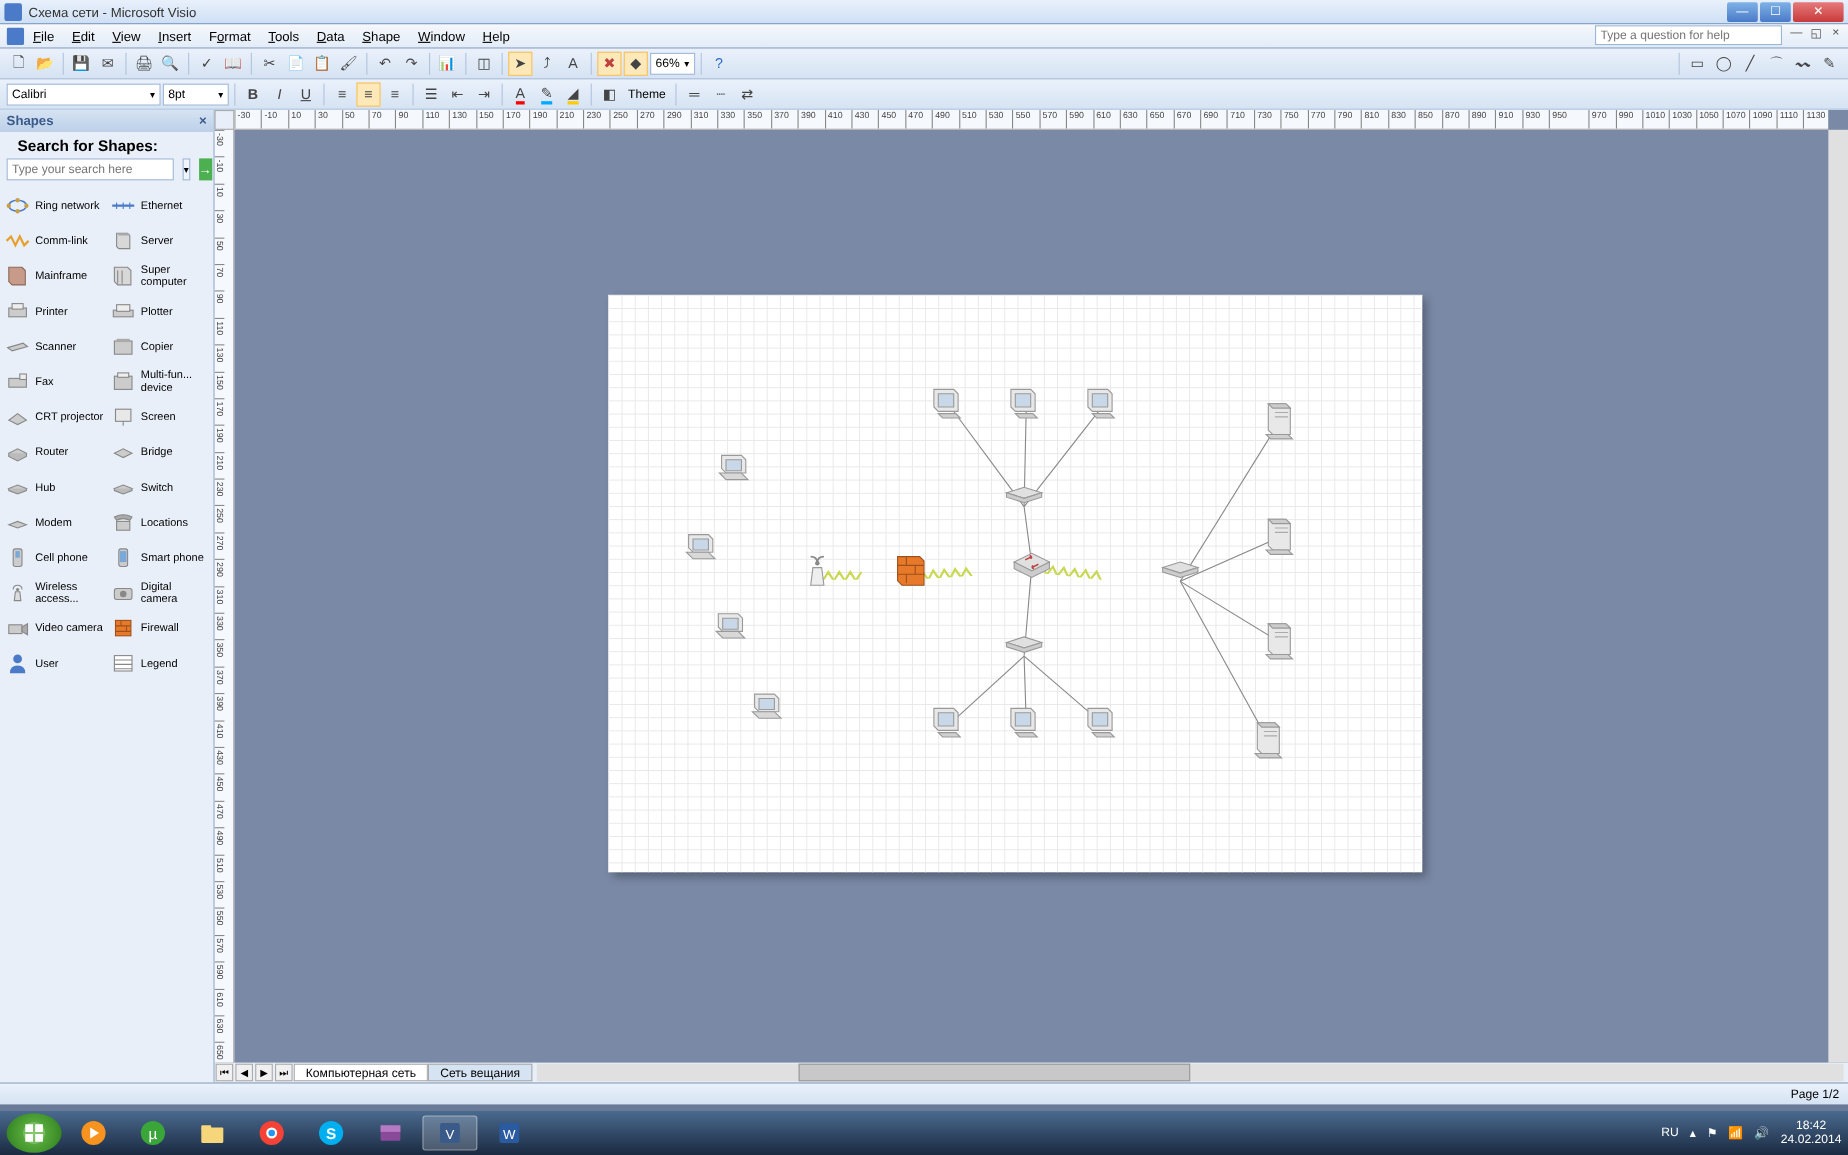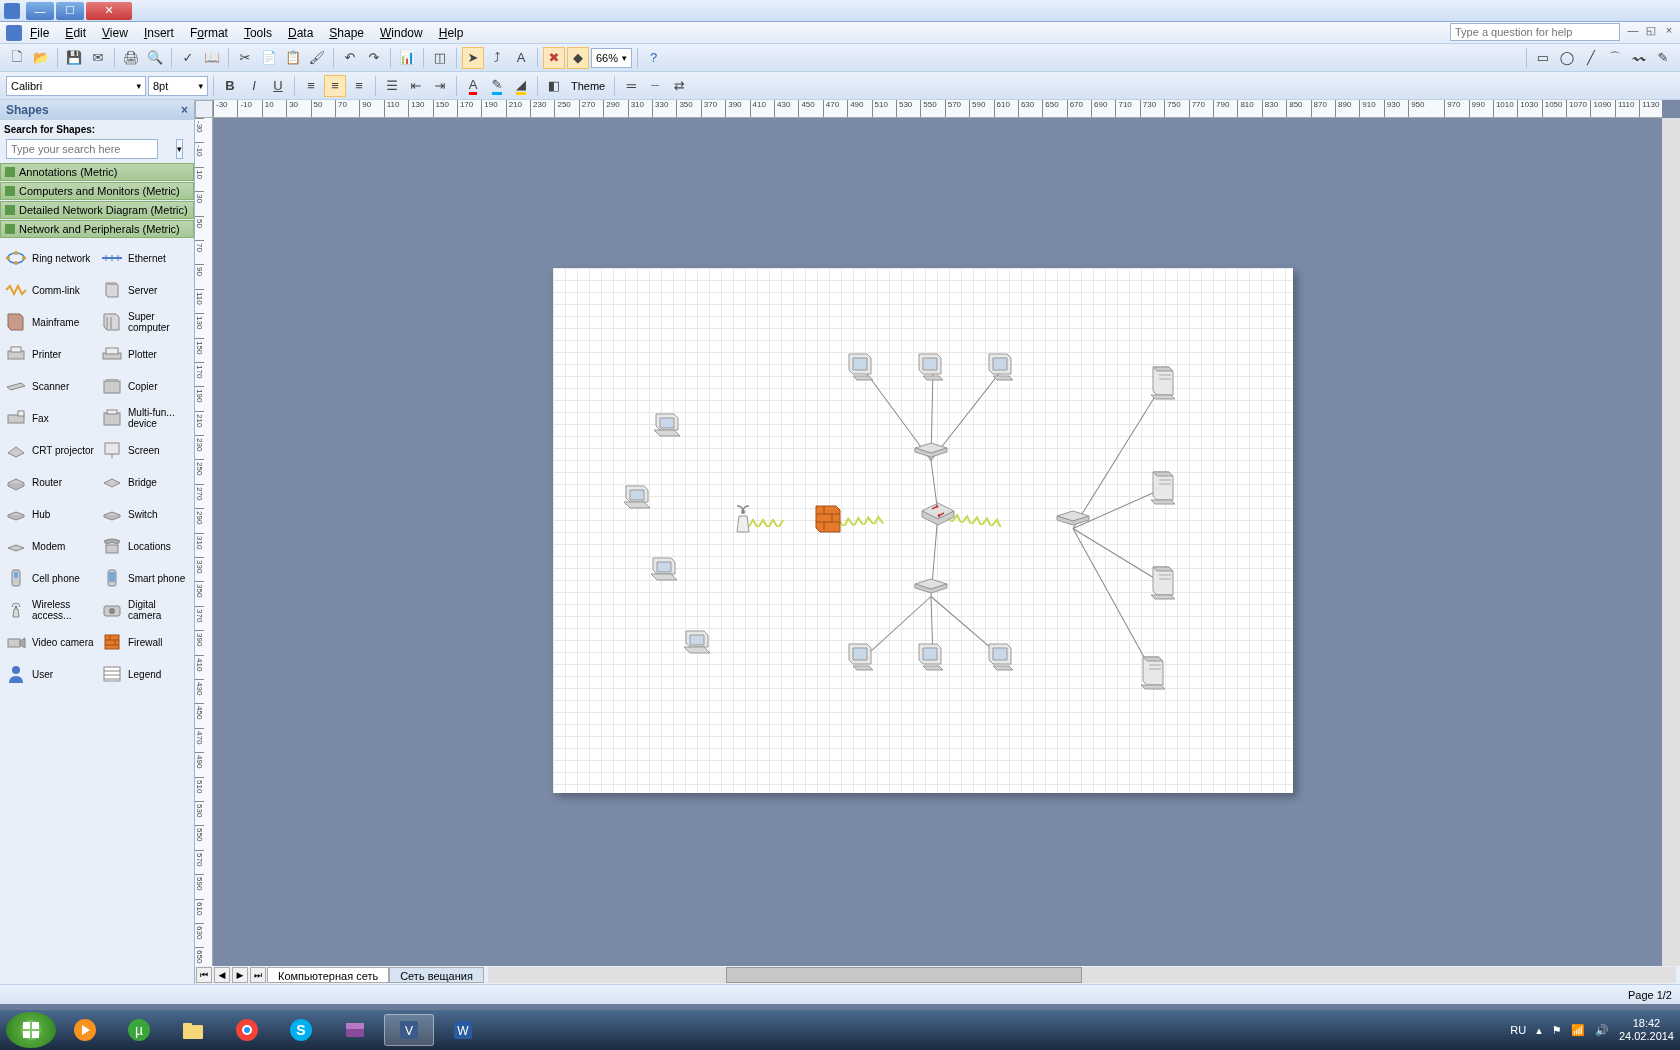--- a/index.html
+++ b/index.html
@@ -32,22 +32,22 @@
 .tb-text { padding: 0 4px; }
 .tb-btn.active { background: #fce8b8; border: 1px solid #f5c060; }
 
 
 .main { display: flex; height: calc(100% - 166px); }
 
 
 .shapes-panel { width: 195px; background: #e8eff8; border-right: 1px solid #9bb5d6; display: flex; flex-direction: column; }
 .shapes-header { height: 20px; background: linear-gradient(to bottom, #d6e3f3, #bcd0e8); display: flex; align-items: center; padding: 0 6px; font-size: 12px; font-weight: bold; color: #3a5a8a; }
 .shapes-header .x { margin-left: auto; cursor: pointer; font-size: 12px; }
-.shapes-search-lbl { font-size: 10px; font-weight: bold; padding: 4px 4px 2px; }
-.shapes-search-row { display: flex; padding: 2px 6px 4px; gap: 18px; }
+.shapes-search-lbl { font-size: 14px; font-weight: bold; padding: 4px 16px 2px; }
+.shapes-search-row { display: flex; padding: 2px 6px 4px; gap: 8px; }
 .shapes-search-row input { flex: 1; height: 20px; font-size: 11px; border: 1px solid #9bb5d6; padding: 0 4px; }
 .shapes-search-row .dbtn { width: 18px; height: 20px; border: 1px solid #9bb5d6; background: #f0f5fb; cursor: pointer; display:flex;align-items:center;justify-content:center;font-size:9px;}
 .shapes-search-row .go { width: 22px; height: 20px; background: #4caf50; color: #fff; display: flex; align-items: center; justify-content: center; cursor: pointer; font-size: 12px; }
 .stencil-bar { height: 18px; background: linear-gradient(to bottom, #bcd6b0, #a5c795); border: 1px solid #8ab070; font-size: 11px; padding: 0 4px; display: flex; align-items: center; cursor: pointer; margin-bottom:1px; }
 .stencil-bar .i { width: 10px; height: 10px; background: #5a9a4a; margin-right: 4px; display:inline-block; }
 .shape-grid { flex: 1; overflow-y: auto; padding: 4px 2px; display: grid; grid-template-columns: 1fr 1fr; gap: 2px 2px; align-content: start; }
 .shape-item { display: flex; align-items: center; gap: 4px; padding: 4px 2px; font-size: 10px; cursor: pointer; line-height: 1.1; }
 .shape-item .sicon { width: 24px; height: 22px; display: flex; align-items: center; justify-content: center; font-size: 16px; flex-shrink: 0; }
 .shape-item .slabel { flex: 1; }
 .sicon svg { width: 24px; height: 22px; }
@@ -87,20 +87,21 @@
 .task-start { width: 50px; height: 36px; border-radius: 50%; background: radial-gradient(circle, #6abf4b, #2a7a1a); display: flex; align-items: center; justify-content: center; cursor: pointer; }
 .task-tray { margin-left: auto; display: flex; align-items: center; gap: 10px; color: #fff; font-size: 11px; }
 .task-time { text-align: center; line-height: 1.2; }
 
 </style>
 </head>
 <body>
 
 <div class="titlebar">
   <div class="icon"></div>
+  <div class="title">Схема сети - Microsoft Visio</div>
   <div class="winbtns">
     <div class="winbtn min">—</div>
     <div class="winbtn max">☐</div>
     <div class="winbtn close">✕</div>
   </div>
 </div>
 
 <div class="menubar">
   <div class="tb-btn" style="width:16px;height:16px;background:#4a7ac8;border-radius:2px;"></div>
   <div class="m"><span><u>F</u>ile</span></div>
@@ -220,26 +221,20 @@
     <div class="shapes-header">
       <span>Shapes</span>
       <span class="x">×</span>
     </div>
     <div class="shapes-search-lbl">Search for Shapes:</div>
     <div class="shapes-search-row">
       <input placeholder="Type your search here" style="">
       <div class="dbtn">▾</div>
       <div class="go">→</div>
     </div>
-    <div id="stencils-top">
-        <div class="stencil-bar"><span class="i"></span>Annotations (Metric)</div>
-        <div class="stencil-bar"><span class="i"></span>Computers and Monitors (Metric)</div>
-        <div class="stencil-bar"><span class="i"></span>Detailed Network Diagram (Metric)</div>
-        <div class="stencil-bar"><span class="i"></span>Network and Peripherals (Metric)</div>
-      </div>
     <div class="shape-grid" id="shape-grid">
         <div class="shape-item">
           <div class="sicon">
             <svg viewBox="0 0 24 22">
               <ellipse cx="12" cy="11" rx="8" ry="5" fill="none" stroke="#4a7ac8" stroke-width="1.5"></ellipse>
               <circle cx="4" cy="11" r="2" fill="#c8a04a"></circle>
               <circle cx="20" cy="11" r="2" fill="#c8a04a"></circle>
               <circle cx="12" cy="6" r="2" fill="#c8a04a"></circle>
               <circle cx="12" cy="16" r="2" fill="#c8a04a"></circle>
             </svg>

